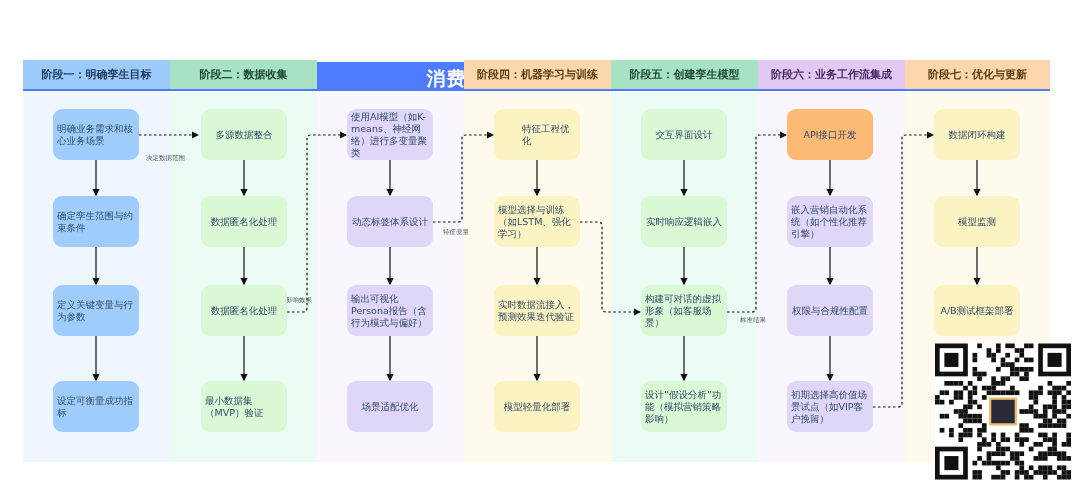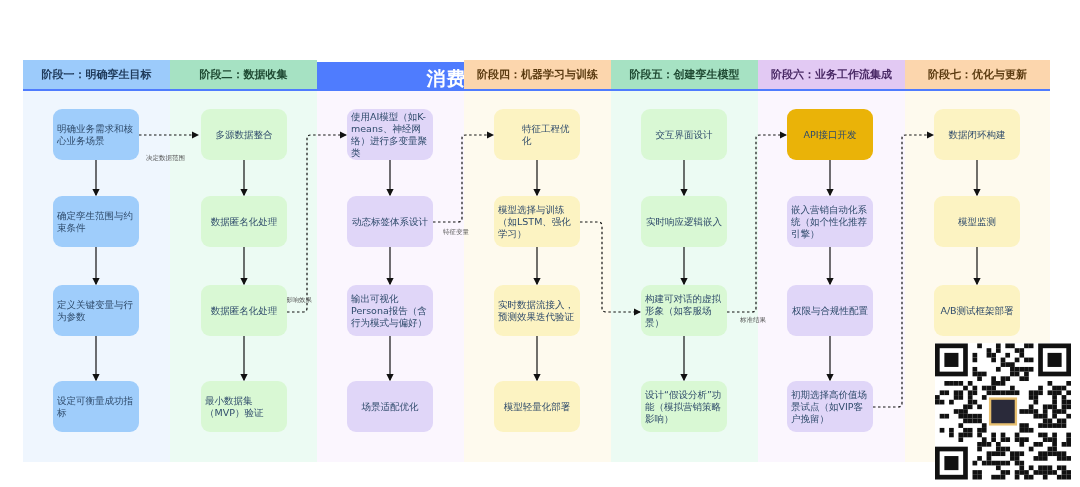--- a/index.html
+++ b/index.html
@@ -404,19 +404,19 @@
 <div class="node" style="background: rgb(224, 214, 248); left: 347px; top: 285px;">输出可视化Persona报告（含行为模式与偏好）</div>
 <div class="node" style="background: rgb(224, 214, 248); left: 347px; top: 381px;">场景适配优化</div>
 <div class="node" style="background: rgb(252, 243, 194); left: 494px; top: 109px; padding-left: 28px;">特征工程优化</div>
 <div class="node" style="background: rgb(252, 243, 194); left: 494px; top: 196px;">模型选择与训练（如LSTM、强化学习）</div>
 <div class="node" style="background: rgb(252, 243, 194); left: 494px; top: 285px;">实时数据流接入，预测效果迭代验证</div>
 <div class="node" style="background: rgb(252, 243, 194); left: 494px; top: 381px;">模型轻量化部署</div>
 <div class="node" style="background: rgb(217, 248, 212); left: 641px; top: 109px;">交互界面设计</div>
 <div class="node" style="background: rgb(217, 248, 212); left: 641px; top: 196px;">实时响应逻辑嵌入</div>
 <div class="node" style="background: rgb(217, 248, 212); left: 641px; top: 285px;">构建可对话的虚拟形象（如客服场景）</div>
 <div class="node" style="background: rgb(217, 248, 212); left: 641px; top: 381px;">设计“假设分析”功能（模拟营销策略影响）</div>
-<div class="node" style="background: #eab308; left: 787px; top: 109px;">API接口开发</div>
+<div class="node" style="background: #fdba74; left: 787px; top: 109px;">API接口开发</div>
 <div class="node" style="background: rgb(224, 214, 248); left: 787px; top: 196px;">嵌入营销自动化系统（如个性化推荐引擎）</div>
 <div class="node" style="background: rgb(224, 214, 248); left: 787px; top: 285px;">权限与合规性配置</div>
 <div class="node" style="background: rgb(224, 214, 248); left: 787px; top: 381px;">初期选择高价值场景试点（如VIP客户挽留）</div>
 <div class="node" style="background: rgb(252, 243, 194); left: 934px; top: 109px;">数据闭环构建</div>
 <div class="node" style="background: rgb(252, 243, 194); left: 934px; top: 196px;">模型监测</div>
 <div class="node" style="background: rgb(252, 243, 194); left: 934px; top: 285px;">A/B测试框架部署</div>
 
 </body></html>

